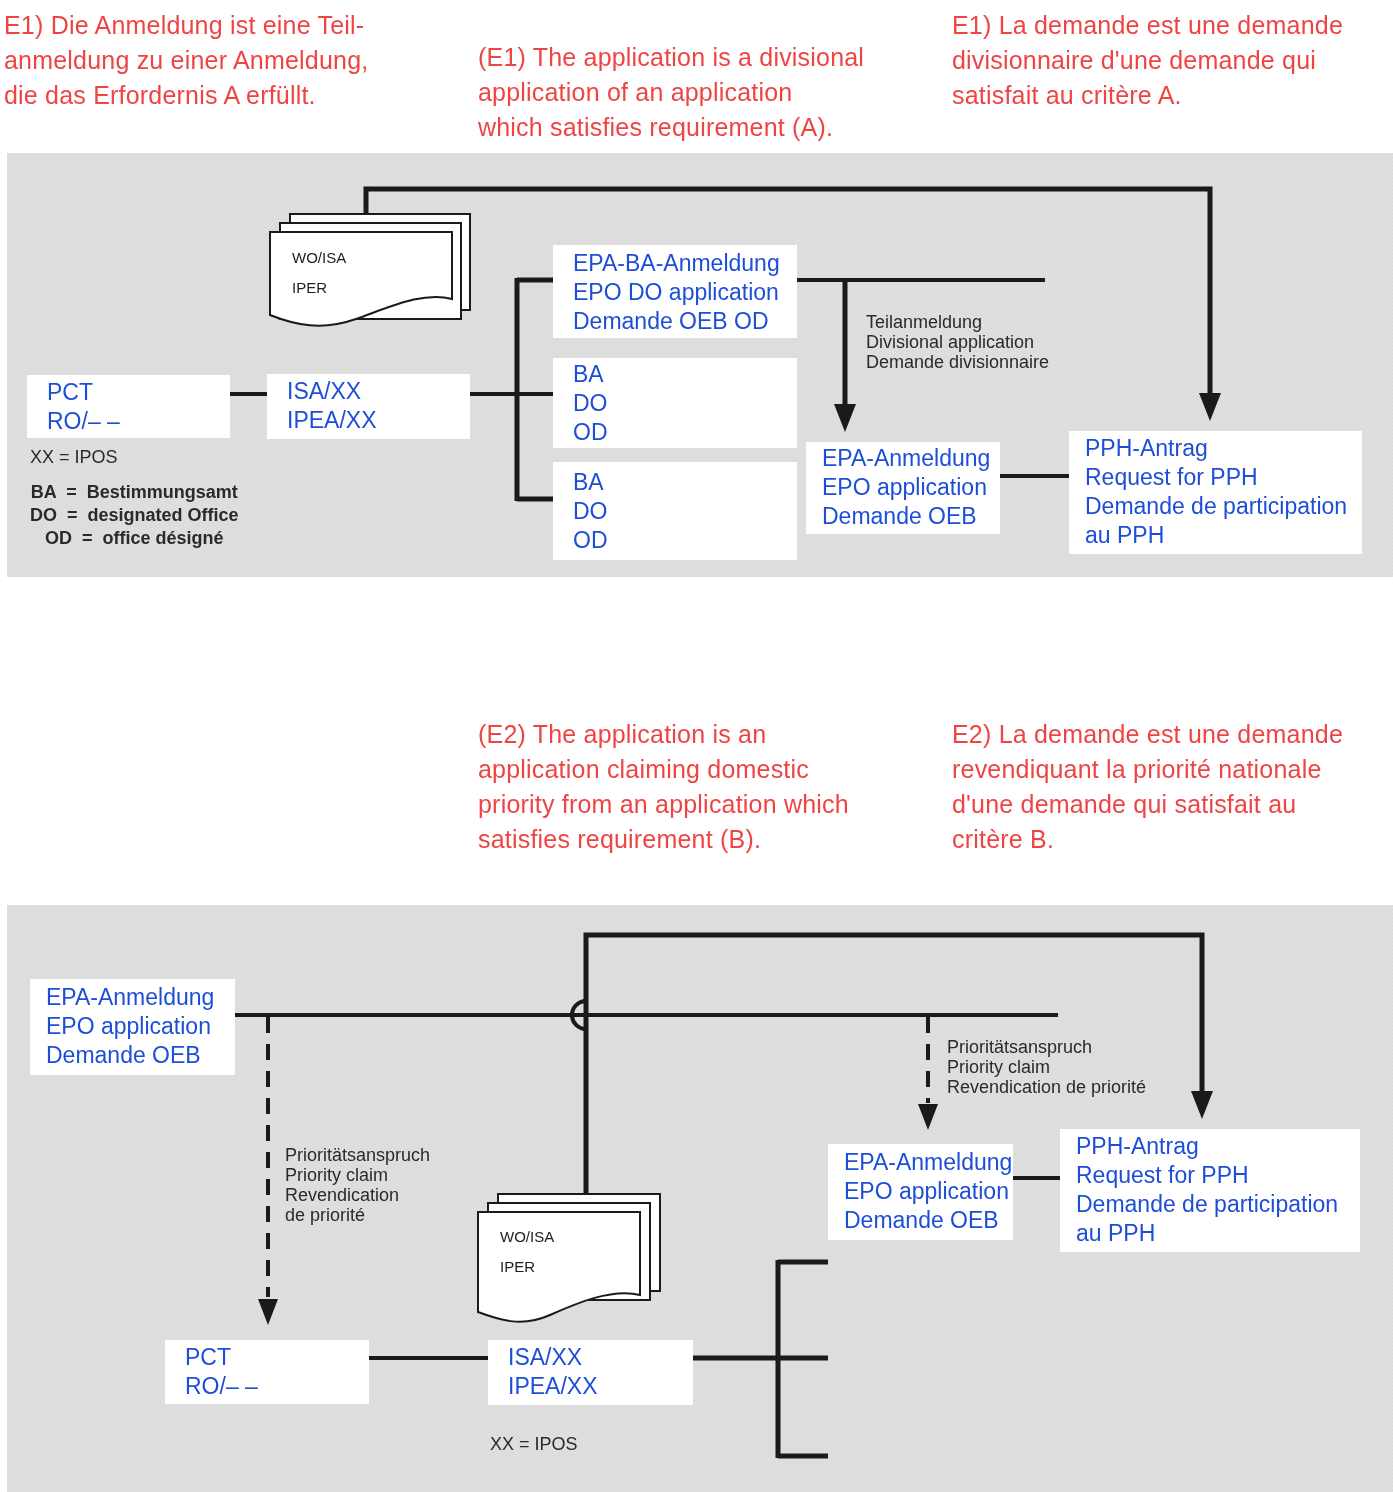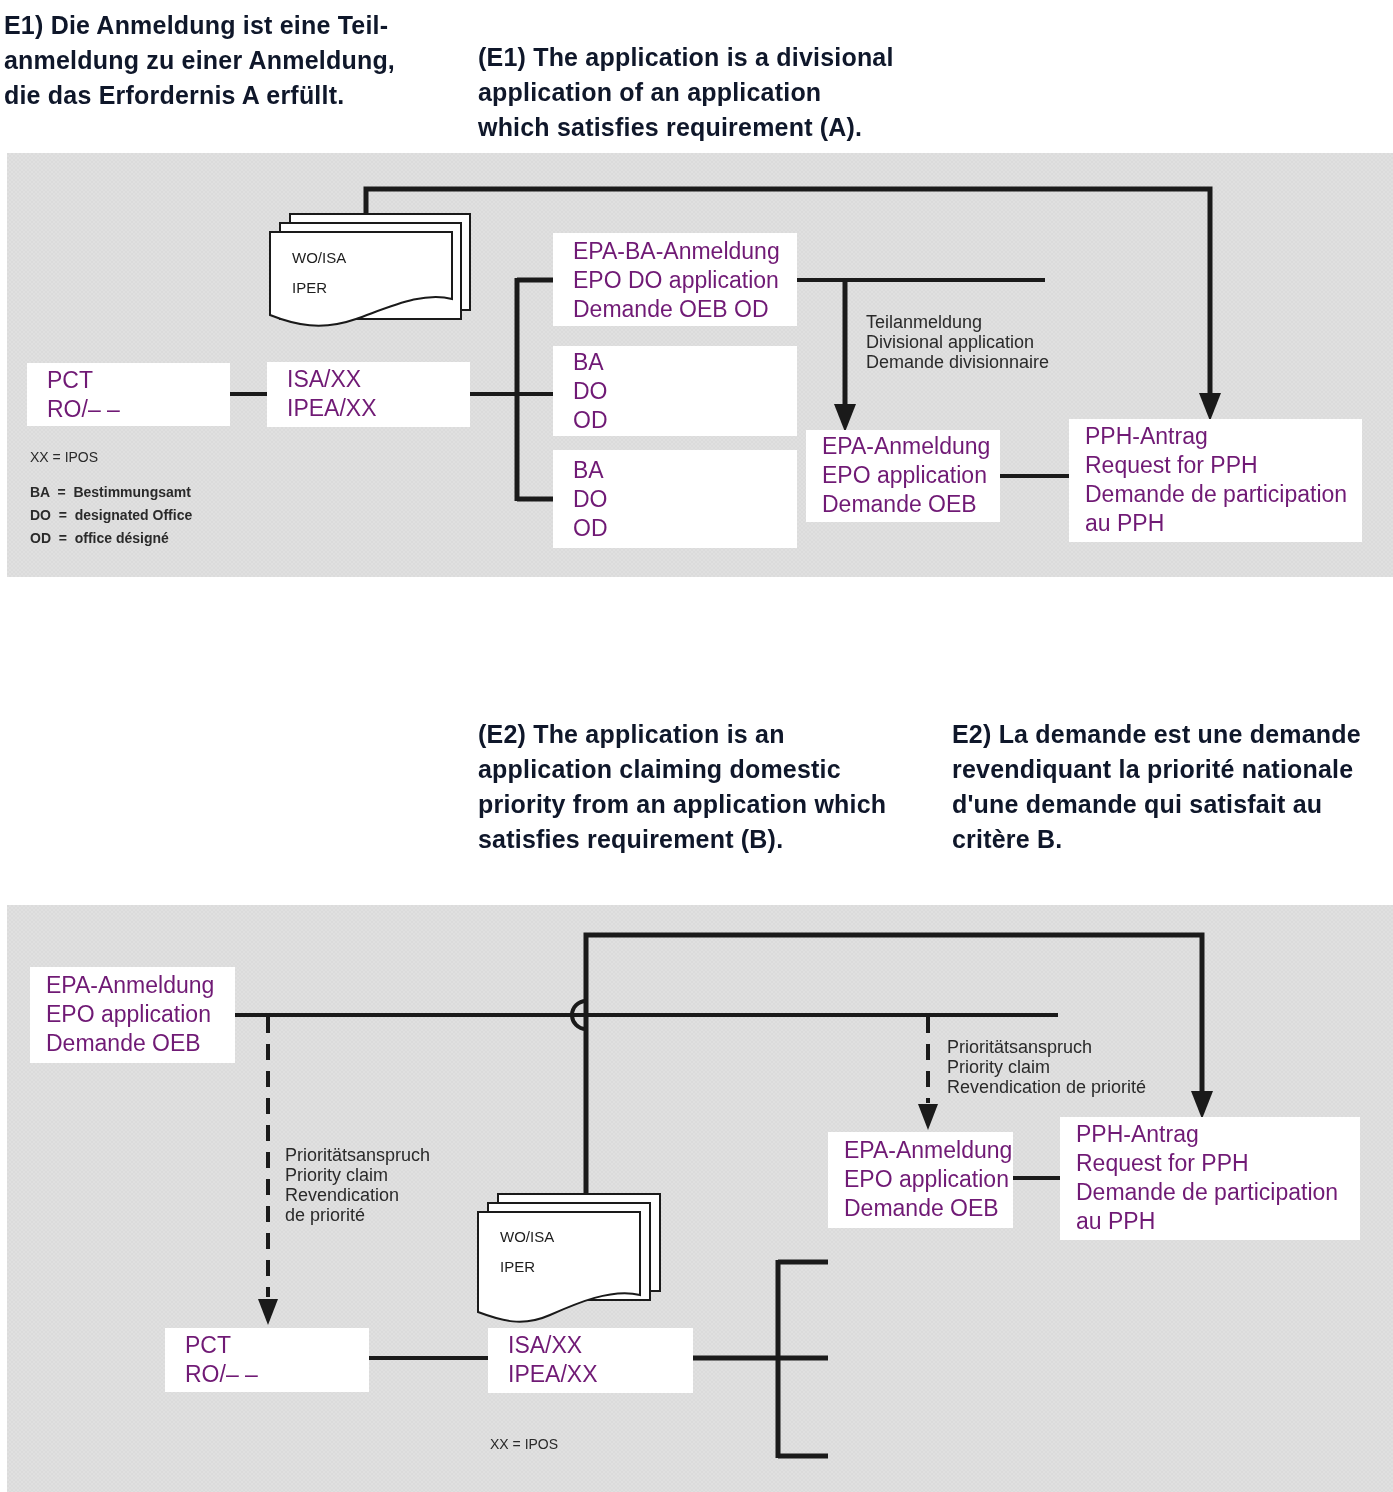--- a/index.html
+++ b/index.html
@@ -8,66 +8,70 @@
     width:1393px;height:1492px;
     font-family:"Liberation Sans","DejaVu Sans",sans-serif;
     color:#1d1d1d;
     overflow:hidden;
     background:#ffffff;
   }
   .pre{white-space:pre-line;}
   .prew{white-space:pre-wrap;}
   .heading{
     position:absolute;
-    font-size:25px;line-height:35px;font-weight:bold;color:#0f172a;
+    font-size:25px;line-height:35px;font-weight:normal;color:#ef4444;
     letter-spacing:0.2px;
   }
   .panel{
     position:absolute;
     background-color:#dbdbdb;
     background-image:
       linear-gradient(45deg,#e0e0e0 25%,transparent 25%,transparent 75%,#e0e0e0 75%),
       linear-gradient(45deg,#e0e0e0 25%,transparent 25%,transparent 75%,#e0e0e0 75%);
     background-size:4px 4px;
     background-position:0 0,2px 2px;
   }
   .panel svg{position:absolute;left:0;top:0;}
   .box{
     position:absolute;
     background:#ffffff;
     font-size:23px;line-height:29px;
     padding:5px 0 0 20px;
     box-sizing:border-box;
-    color:#701a75;
+    color:#1d4ed8;
+    margin-top:12px;
   }
   .box.tightpad{padding-left:16px;}
   .stacktext{
     position:absolute;
     font-size:15px;line-height:30px;color:#1d1d1d;
   }
   .note{
     position:absolute;
     font-size:18px;line-height:20px;color:#2a2a2a;
   }
   .legend{
     position:absolute;
-    font-size:14px;line-height:23px;color:#2a2a2a;
+    font-size:18px;line-height:23px;color:#2a2a2a;text-align:center;
   }
 </style>
 </head>
 <body>
 
 <div class="page">
 
   <div class="heading pre" style="left:4px;top:8px;">E1) Die Anmeldung ist eine Teil-
 anmeldung zu einer Anmeldung,
 die das Erfordernis A erfüllt.</div>
   <div class="heading pre" style="left:478px;top:8px;margin-top:32px;">(E1) The application is a divisional
 application of an application
 which satisfies requirement (A).</div>
+  <div class="heading pre" style="left:952px;top:8px;">E1) La demande est une demande
+divisionnaire d'une demande qui
+satisfait au critère A.</div>
 
   <div class="panel" style="left:7px;top:153px;width:1386px;height:424px;">
 
     <svg width="1386" height="424" viewBox="0 0 1386 424">
 
       <path d="M 359,70 L 359,36 L 1203,36 L 1203,240" fill="none" stroke="#1a1a1a" stroke-width="5"></path>
       <polygon points="1192,240 1214,240 1203,268" fill="#1a1a1a"></polygon>
 
       <line x1="223" y1="241" x2="260" y2="241" stroke="#1a1a1a" stroke-width="4"></line>
 

